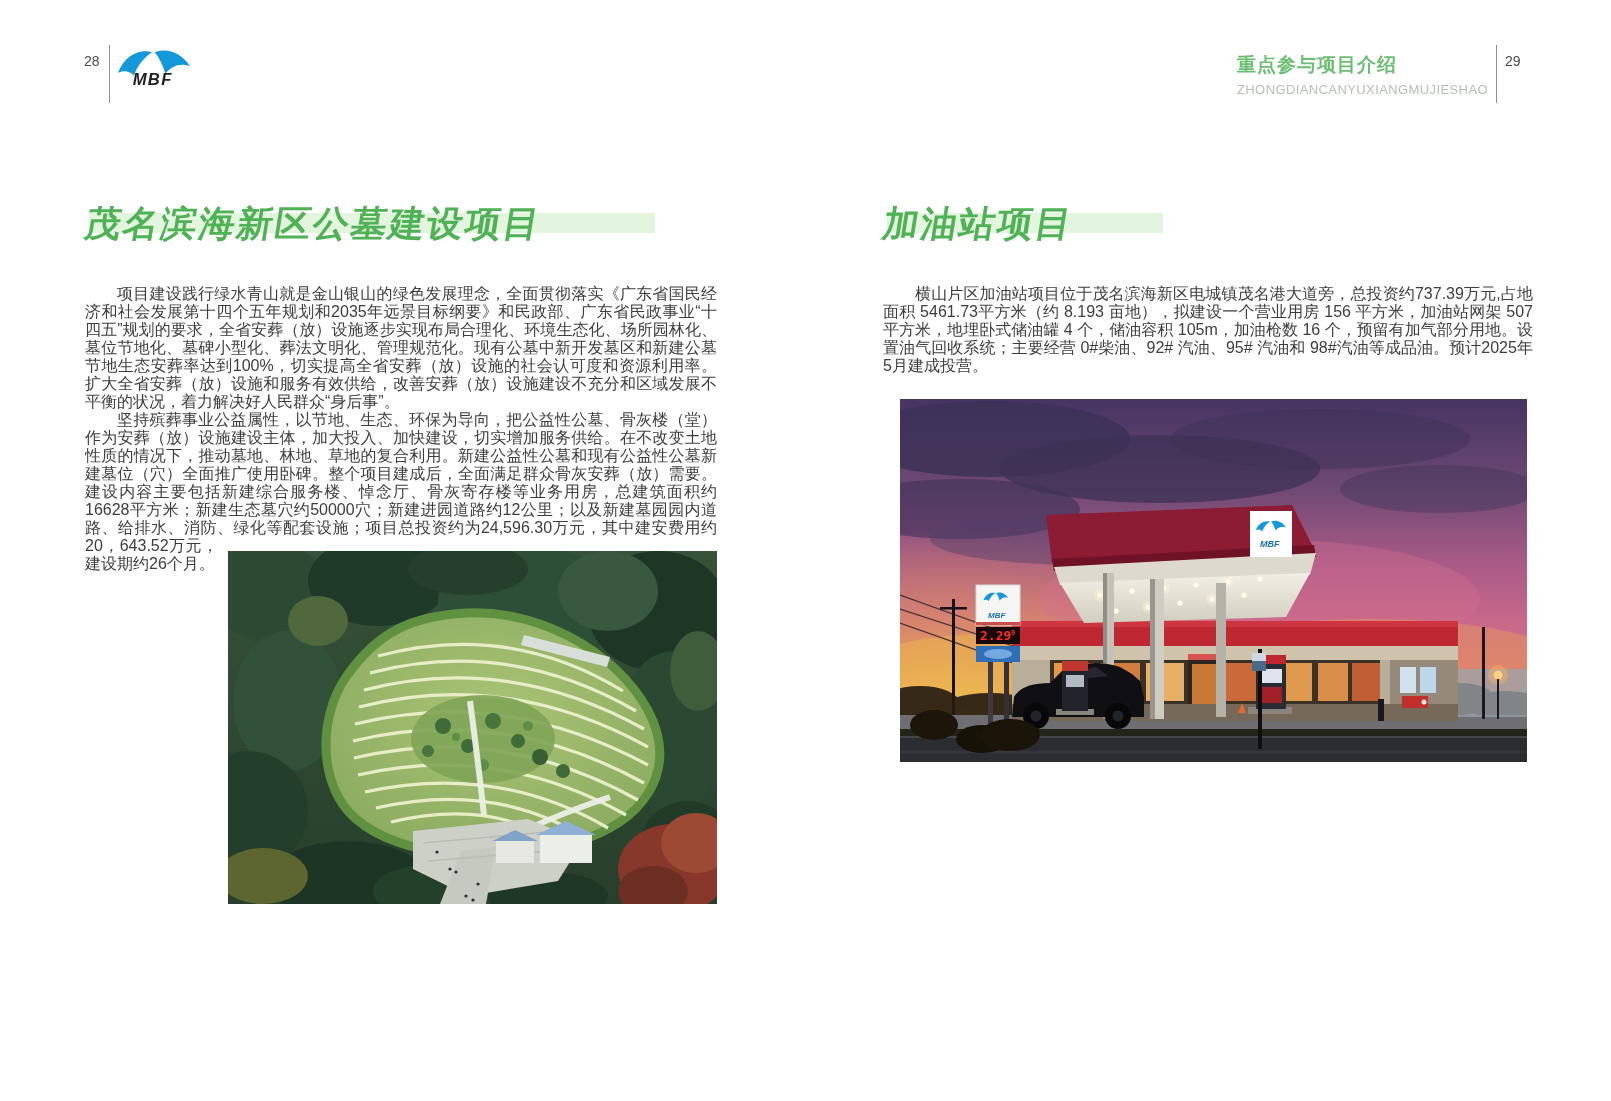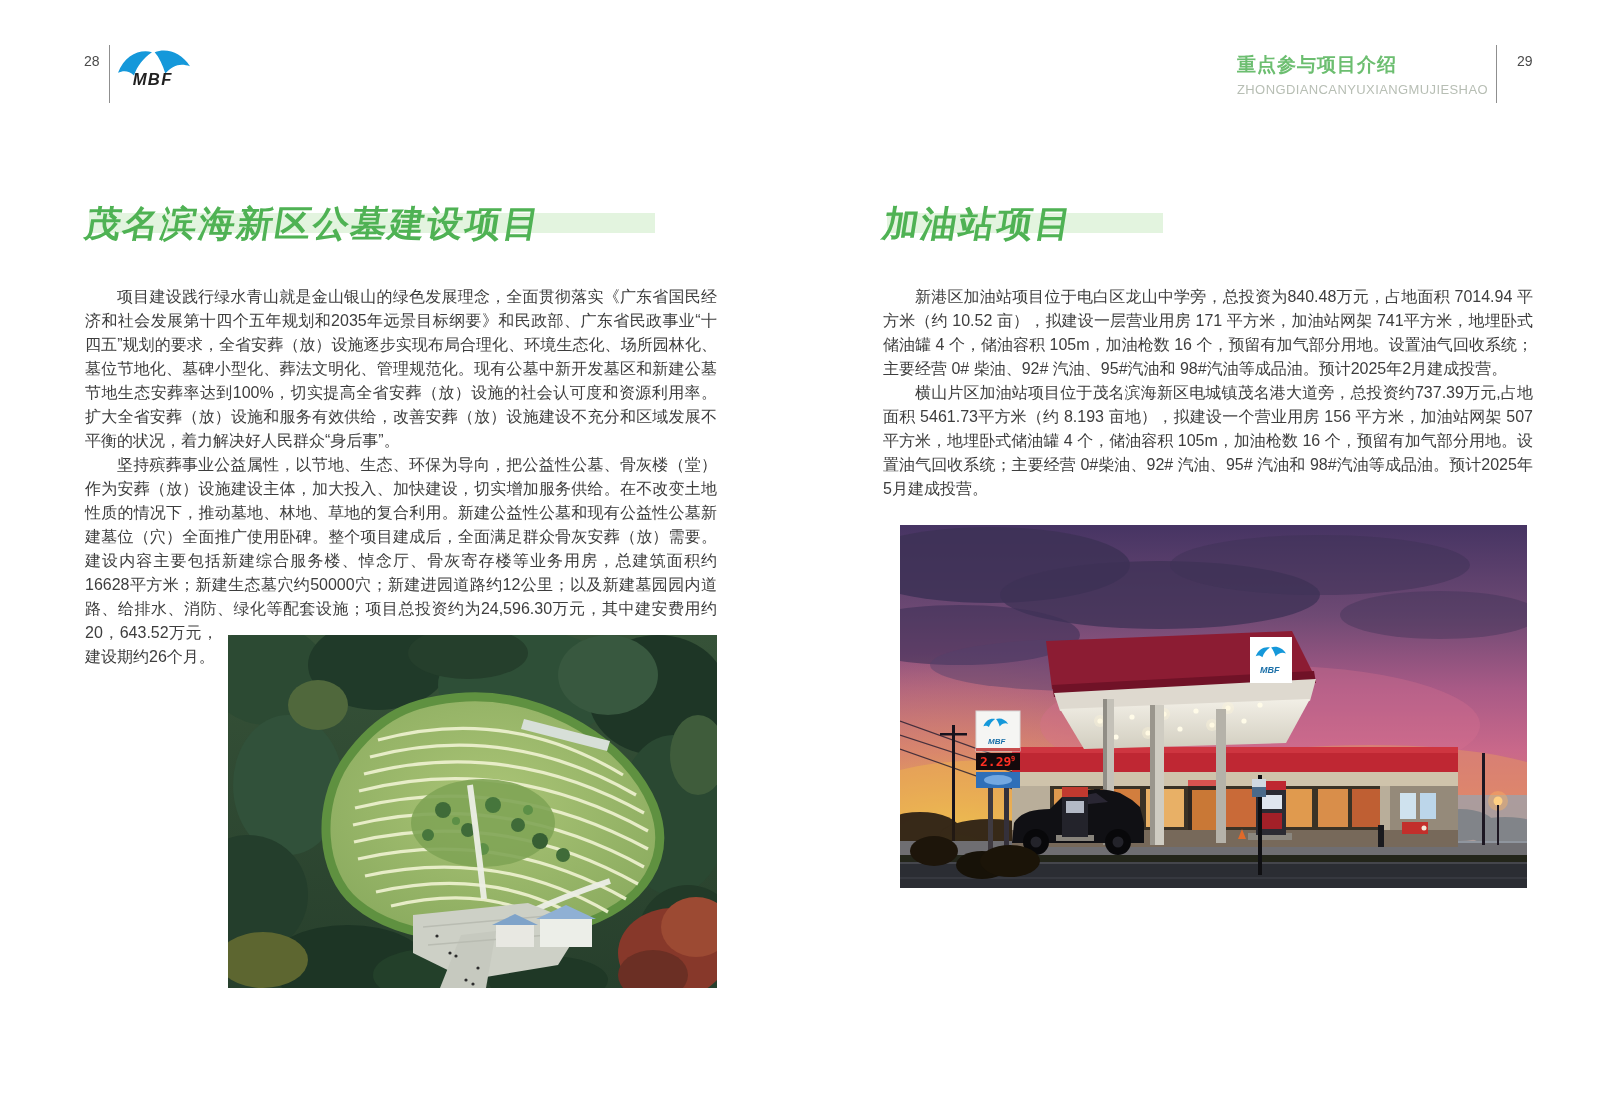--- a/index.html
+++ b/index.html
@@ -2,41 +2,41 @@
 <html><head>
 <meta charset="utf-8">
 <style>
   html,body { margin:0; padding:0; background:#ffffff; }
   body { font-family:"Liberation Sans","DejaVu Sans",sans-serif; }
   .sheet { position:relative; width:1611px; height:1101px; background:#fff; overflow:hidden;border-radius:24px; }
 
   
   .pageno { position:absolute; top:53px; font-size:14px; color:#4a4a4a; }
   .pageno-left  { left:84px; }
-  .pageno-right { left:1505px;margin-left:12px; }
+  .pageno-right { left:1505px; }
   .vrule { position:absolute; top:45px; width:1px; height:58px; background:#8f8f8f; }
   .vrule-left  { left:109px; }
   .vrule-right { left:1496px; }
   .logo-header { position:absolute; left:114px; top:46px; width:80px; height:46px; }
   .header-right { position:absolute; right:123px; top:52px; }
   .header-title { font-size:19px; font-weight:bold; color:#6cbe70; letter-spacing:1px; }
   .header-sub { font-size:13px; color:#b7beb4; letter-spacing:.4px; margin-top:4px; }
 
   
   .article { position:absolute; top:176px; }
   .article-left  { left:85px;  width:632px; }
   .article-right { left:883px; width:650px; }
   .title-row { position:relative; height:52px; }
   .title-bar { position:absolute; top:37px; height:20px; background:#e3f4df; }
   .title-bar-left  { left:4px; width:566px; }
   .title-bar-right { left:4px; width:276px; }
   .article-title { position:relative; display:inline-block; transform:skewX(-9deg);
     font-size:36px; font-weight:700; color:#4fb254; letter-spacing:2px; white-space:nowrap; }
 
-  .body-text { margin-top:57px; font-size:16px; line-height:24px; color:#3d3d3d;
+  .body-text { margin-top:57px; font-size:16px; line-height:18px; color:#3d3d3d;
     text-align:justify; }
   .body-text p { margin:0; text-indent:2em; }
 
   .photo-cemetery { float:right; width:489px; height:353px; margin:14px 0 0 10px; }
   .photo-cemetery svg, .photo-gas svg, .logo-header svg { display:block; }
   .photo-gas { width:627px; height:363px; margin:24px 0 0 17px; }
 </style>
 </head>
 <body>
 
@@ -159,21 +159,20 @@
           </span><span>项目总投资约为24,596.30万元，其中建安费用约20，643.52万元，建设期约26个月。</span></p>
     </div>
   </div>
 
   <div class="article article-right">
     <div class="title-row">
       <div class="title-bar title-bar-right"></div>
       <h1 class="article-title">加油站项目</h1>
     </div>
     <div class="body-text">
-      <p>新港区加油站项目位于电白区龙山中学旁，总投资为840.48万元，占地面积 7014.94 平方米（约 10.52 亩），拟建设一层营业用房 171 平方米，加油站网架 741平方米，地埋卧式储油罐 4 个，储油容积 105m，加油枪数 16 个，预留有加气部分用地。设置油气回收系统；主要经营 0# 柴油、92# 汽油、95#汽油和 98#汽油等成品油。预计2025年2月建成投营。</p>
       <p>横山片区加油站项目位于茂名滨海新区电城镇茂名港大道旁，总投资约737.39万元,占地面积 5461.73平方米（约 8.193 亩地），拟建设一个营业用房 156 平方米，加油站网架 507平方米，地埋卧式储油罐 4 个，储油容积 105m，加油枪数 16 个，预留有加气部分用地。设置油气回收系统；主要经营 0#柴油、92# 汽油、95# 汽油和 98#汽油等成品油。预计2025年5月建成投营。</p>
     </div>
 
     <div class="photo-gas">
       <svg viewBox="0 0 627 363" width="627" height="363">
         <defs>
           <linearGradient id="skyg" x1="0" y1="0" x2="0" y2="1">
             <stop offset="0" stop-color="#463463"></stop>
               <stop offset="0.25" stop-color="#6f4a74"></stop>
             <stop offset="0.45" stop-color="#a85a86"></stop>

